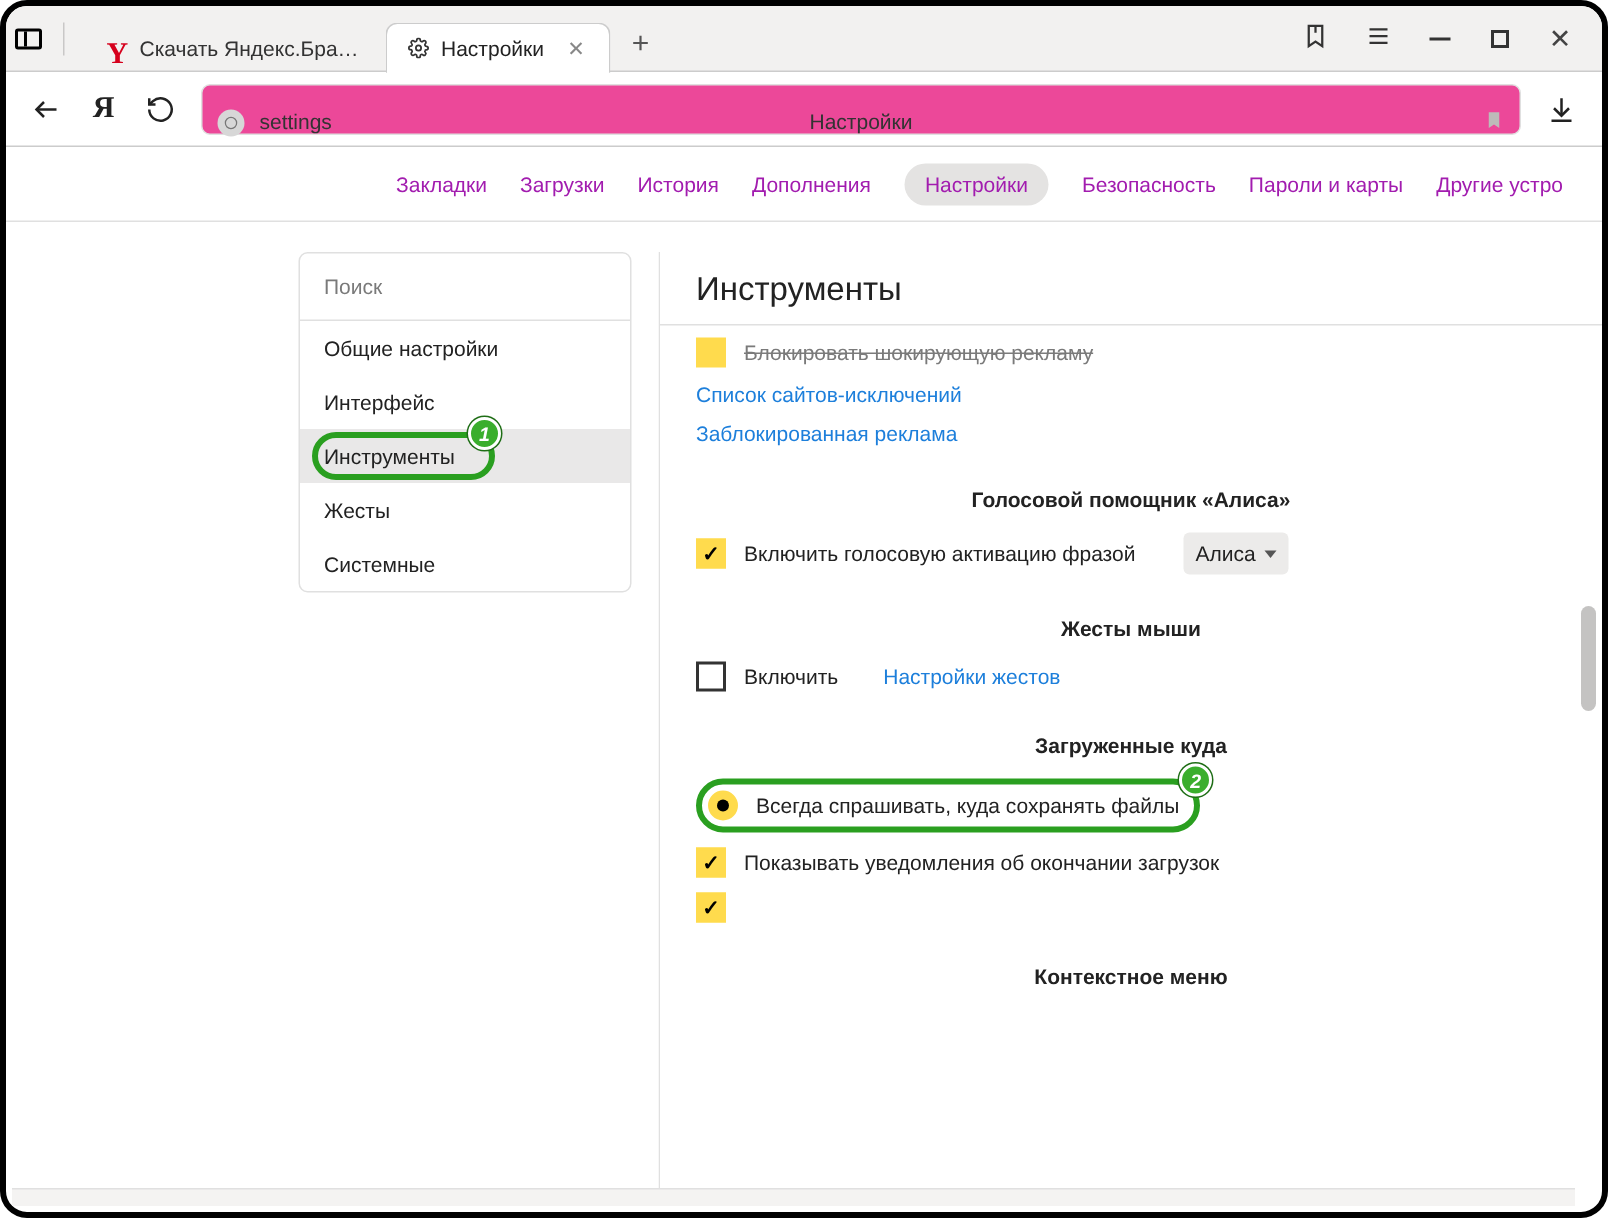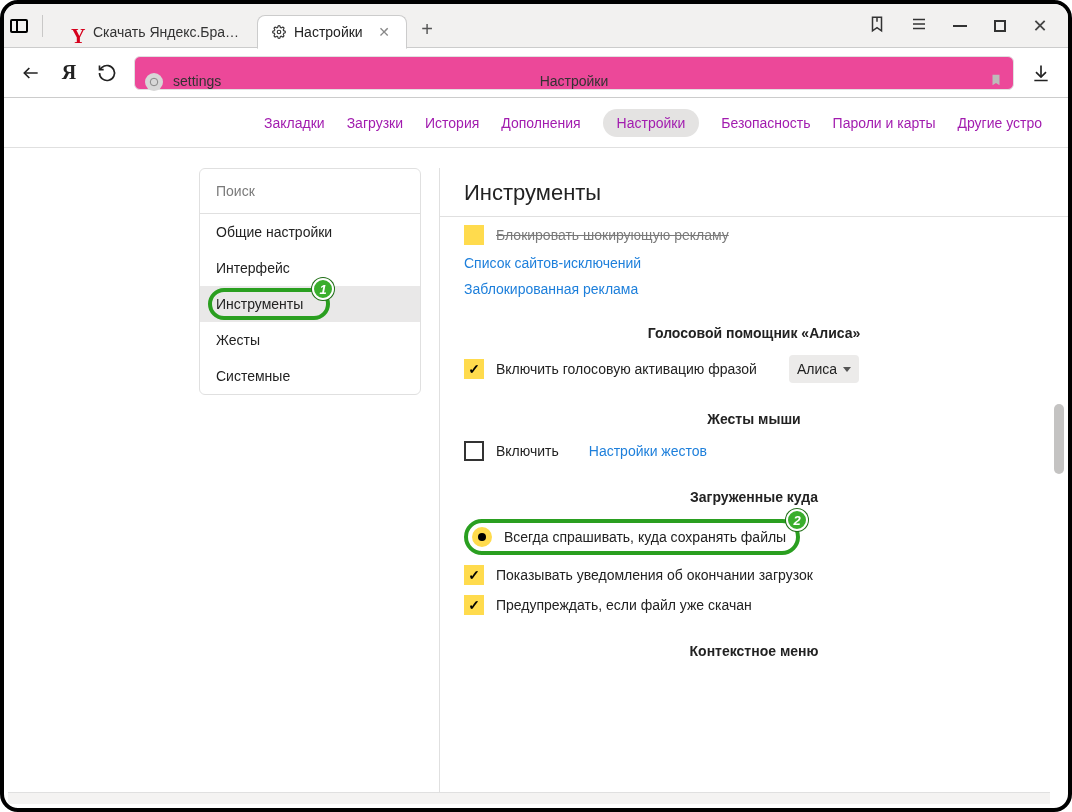--- a/index.html
+++ b/index.html
@@ -323,21 +323,20 @@
         </div>
 
 
         <div class="row">
           <span class="chk checked"></span>
           <span>Показывать уведомления об окончании загрузок</span>
         </div>
 
         <div class="row">
           <span class="chk checked"></span>
-          <span>Предупреждать, если файл уже скачан</span>
         </div>
 
         <div class="group-title">Контекстное меню</div>
       </div>
     </div>
 
   </div>
 
   <div class="vthumb" style="top:400px;"></div>
   <div class="hscrolltrack"></div>

